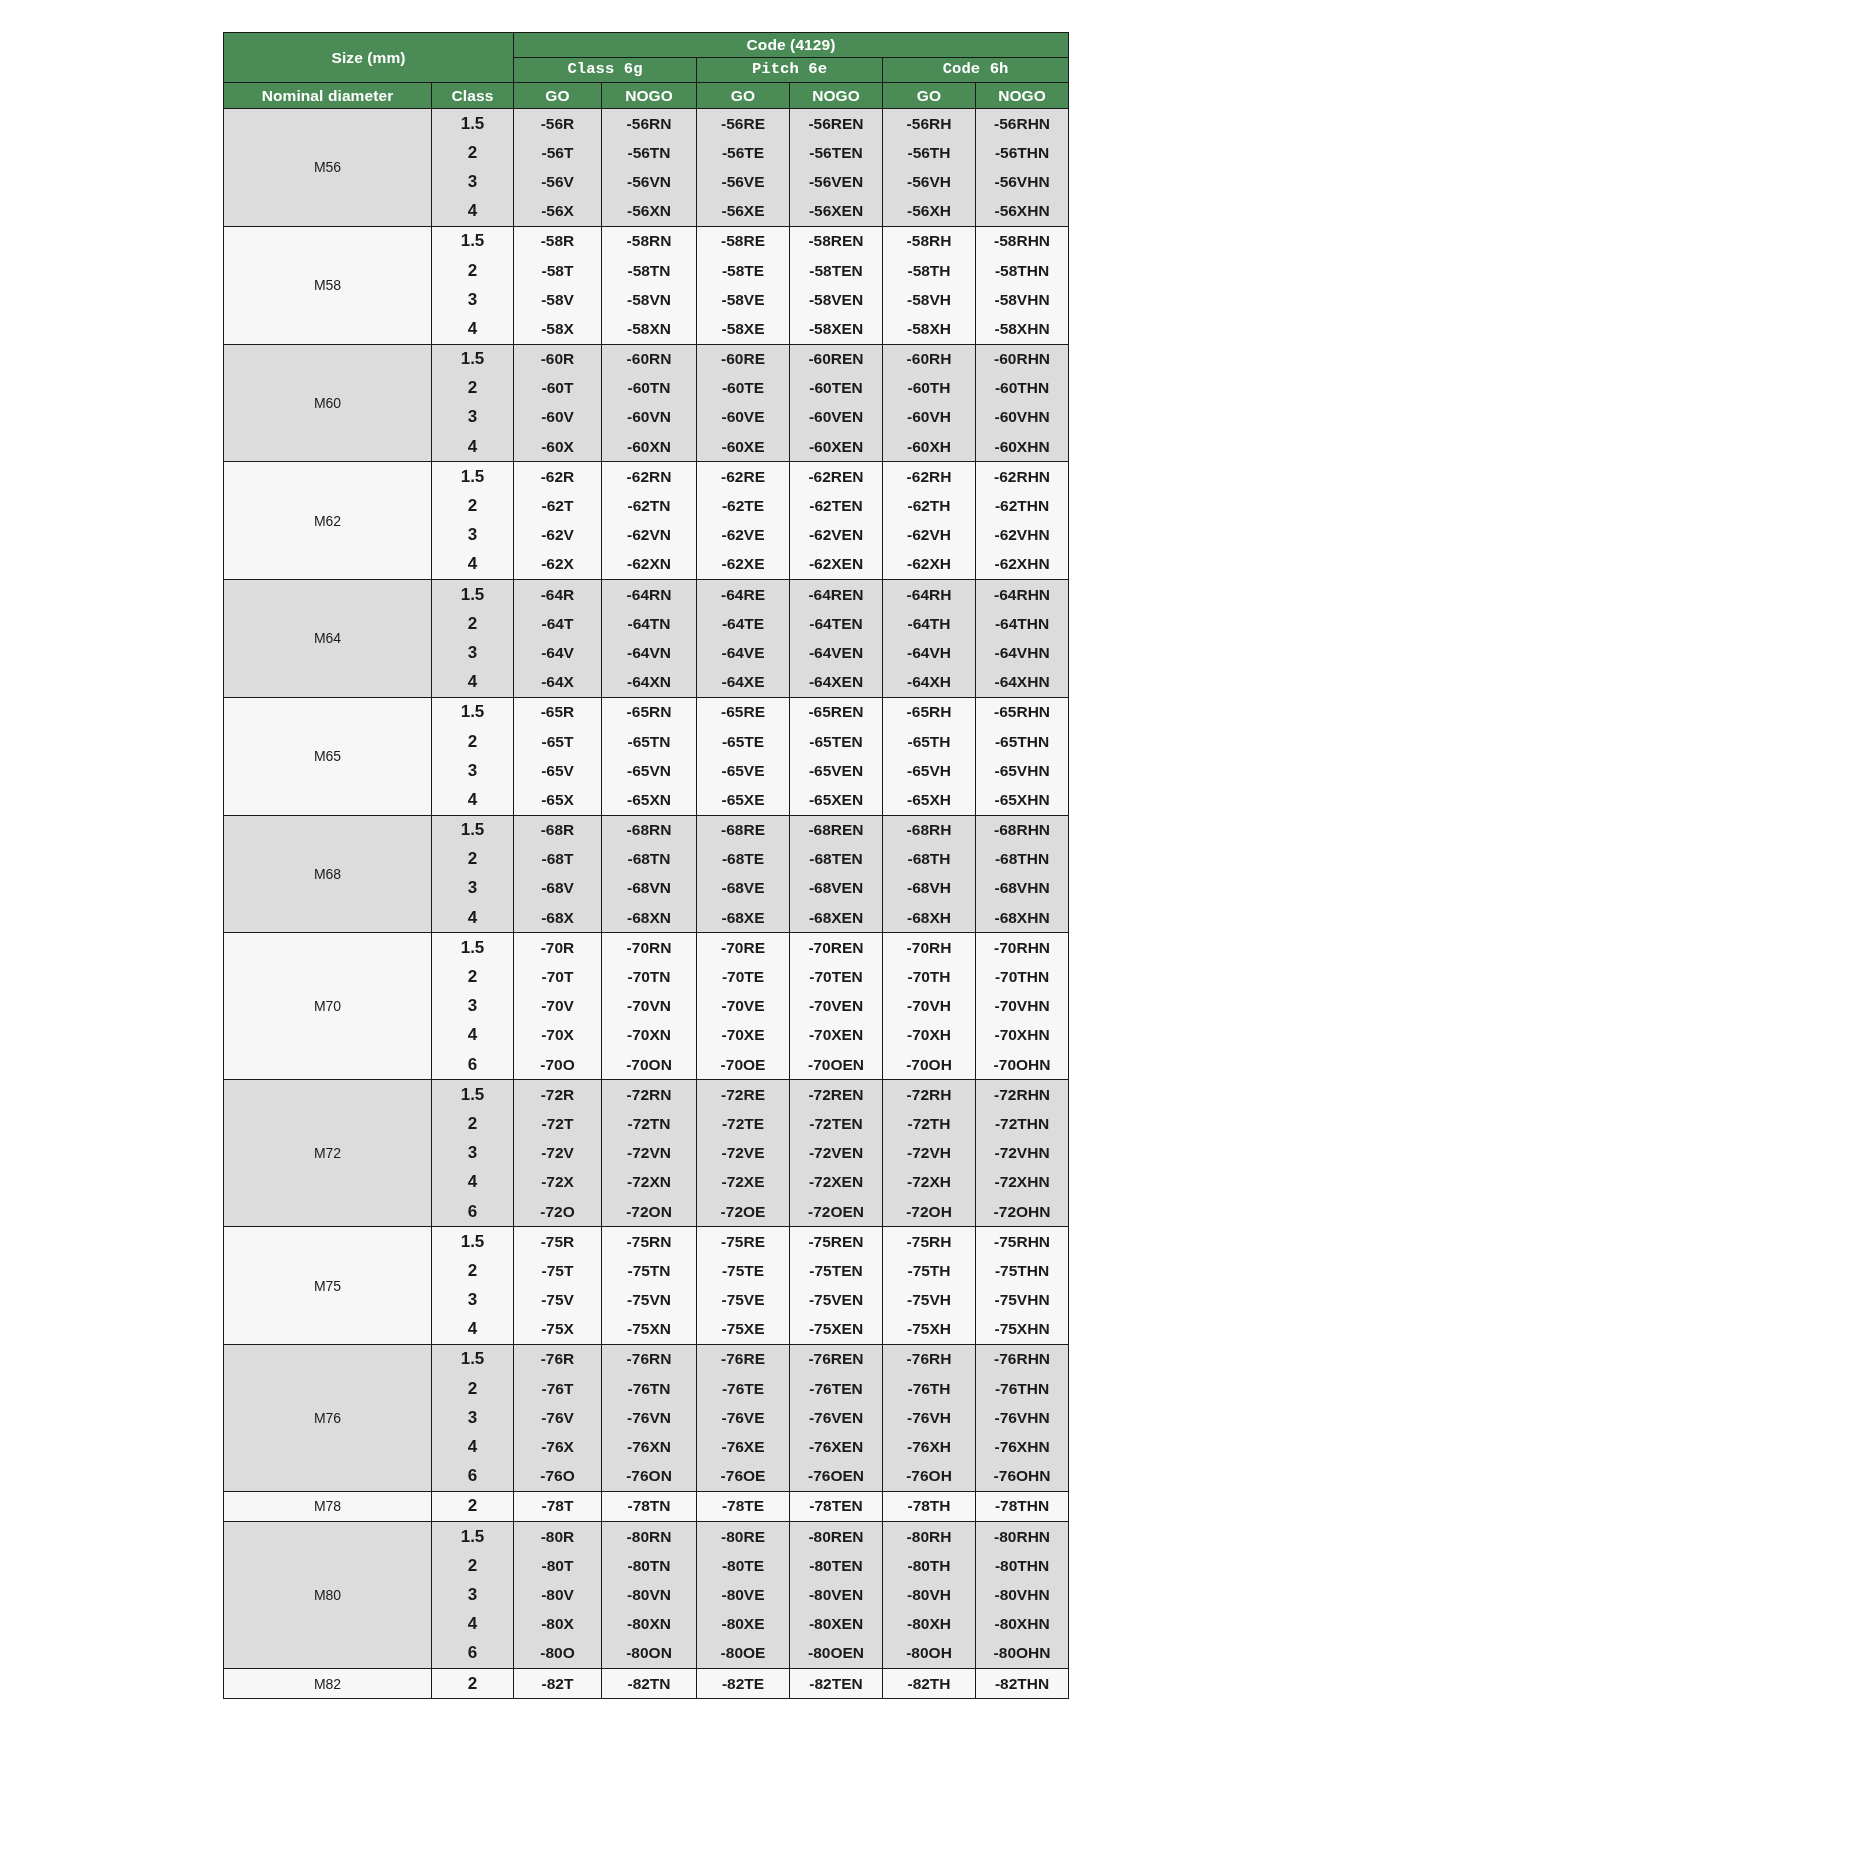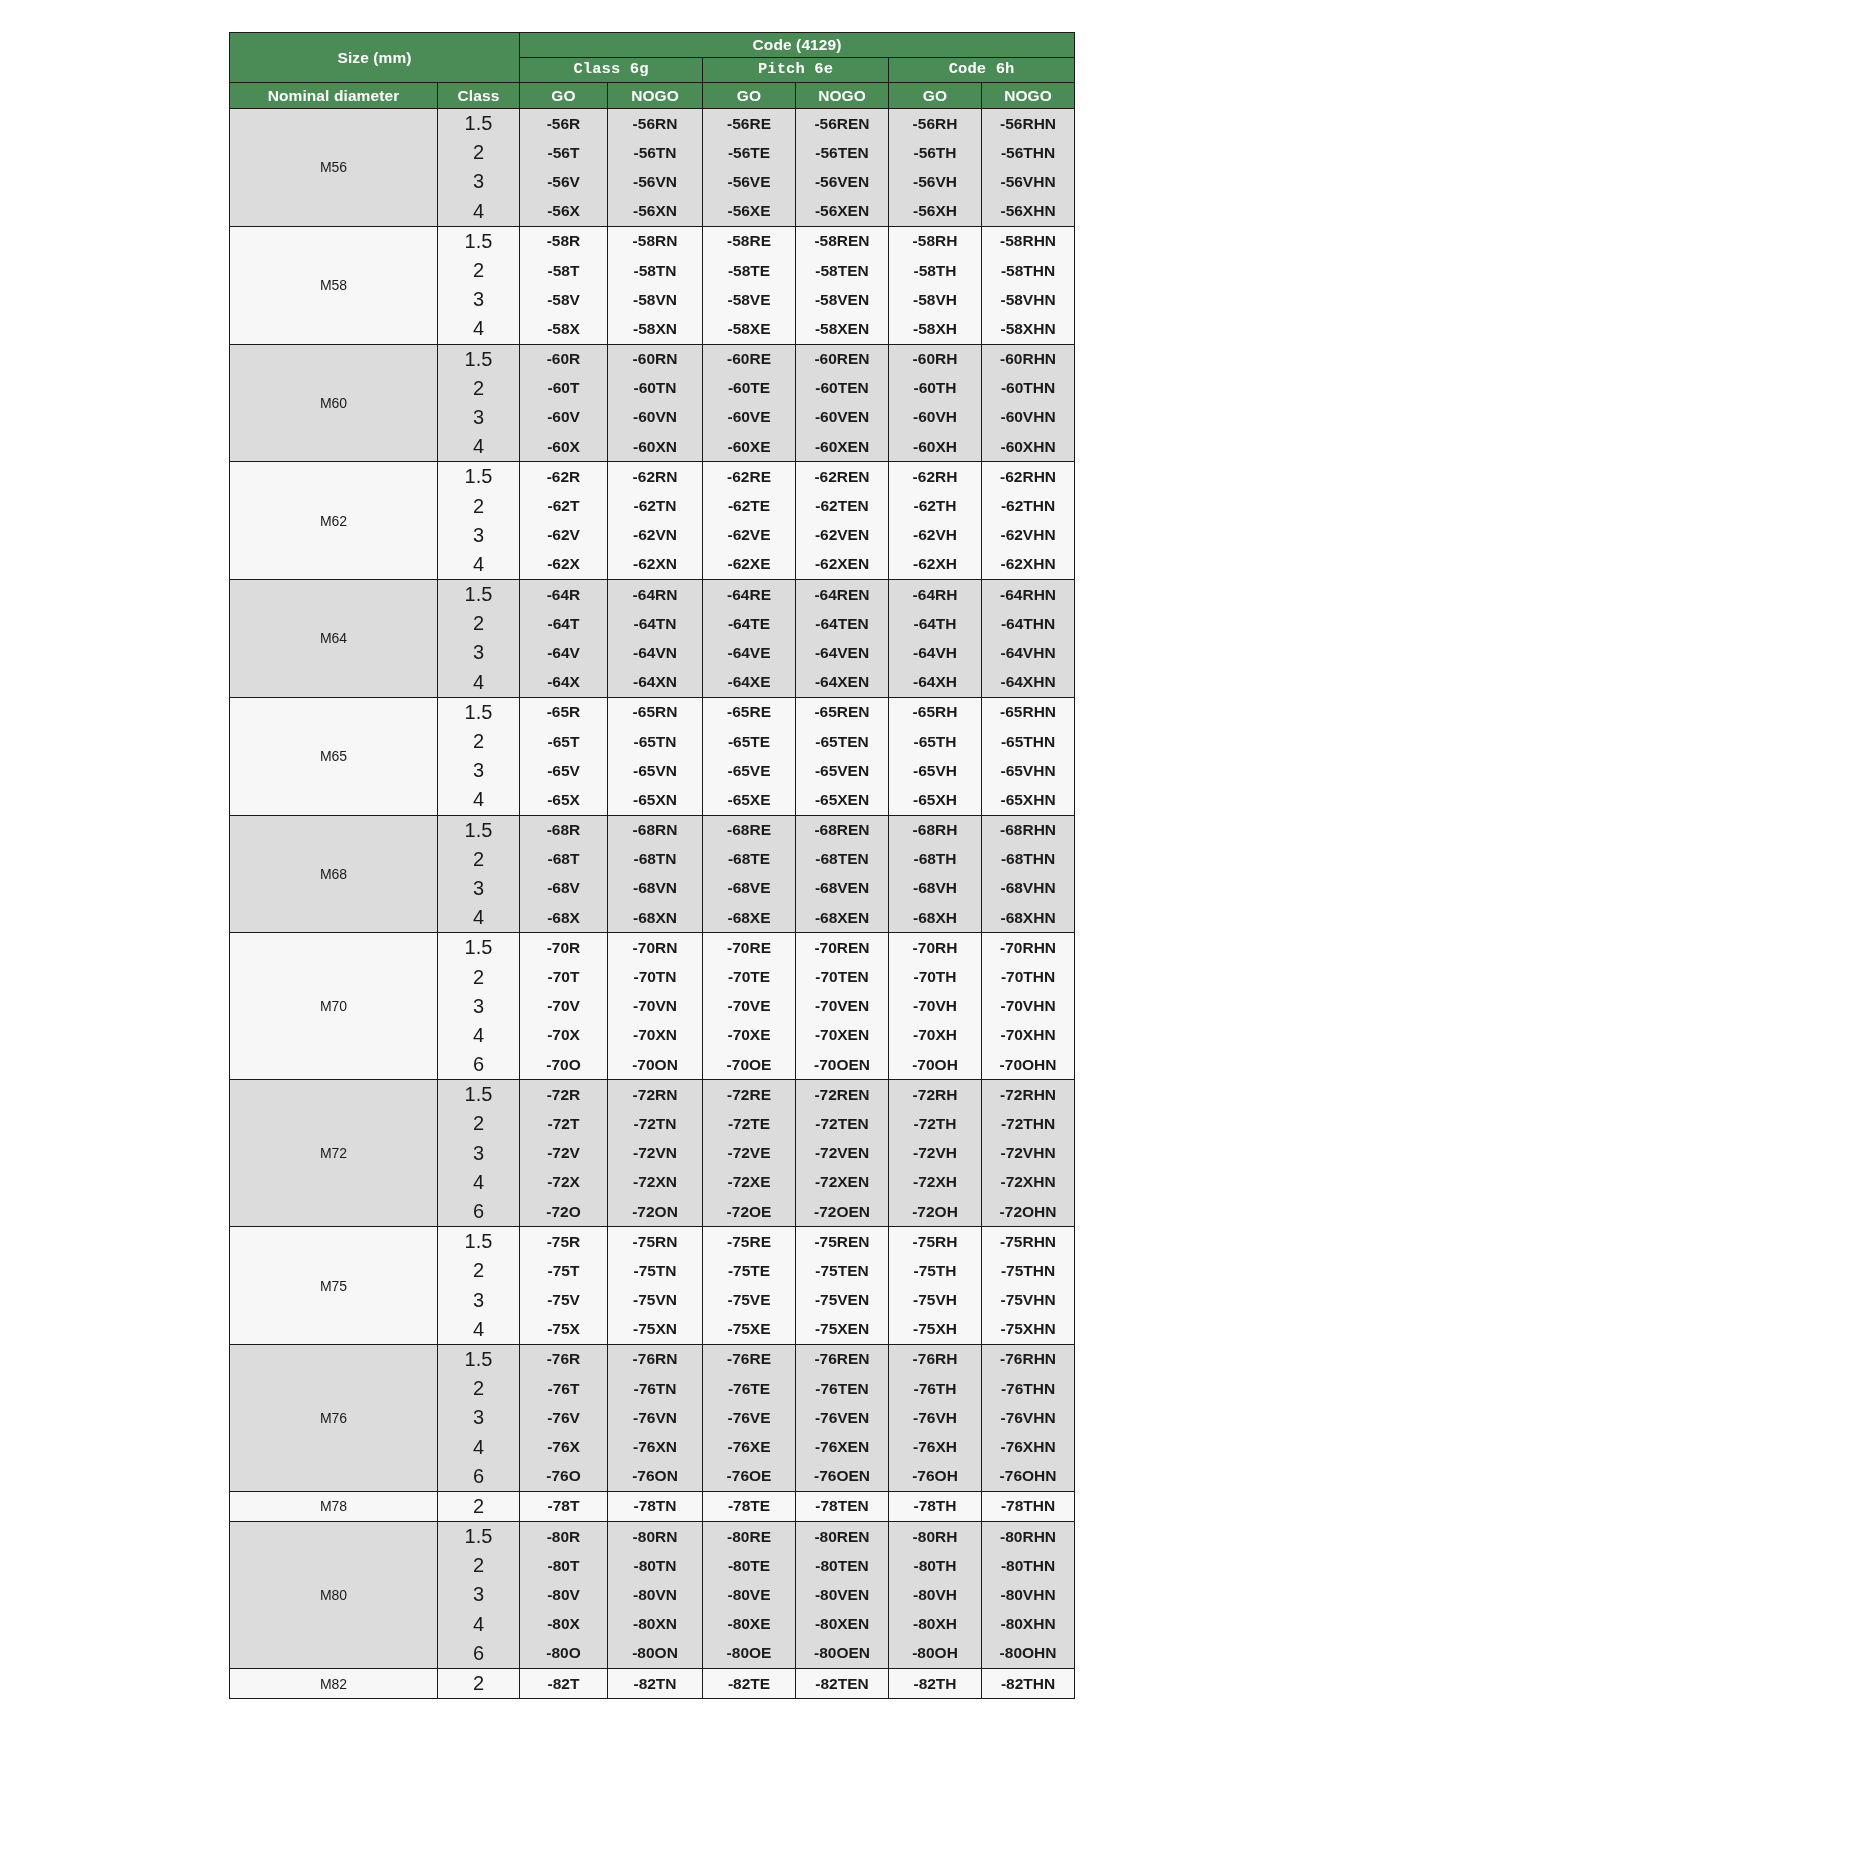--- a/index.html
+++ b/index.html
@@ -11,21 +11,21 @@
     font-family: "Liberation Sans", sans-serif;
   }
   #page {
     position: relative;
     width: 1875px;
     height: 1875px;
     background: #ffffff;
   }
   #table-wrap {
     position: absolute;
-    left: 181px;
+    left: 175px;
     top: 32px;
     width: 845px;
     padding-left: 48px;
   }
   table.spec {
     border-collapse: collapse;
     table-layout: fixed;
     width: 845px;
     font-family: "Liberation Sans", sans-serif;
   }
@@ -56,22 +56,22 @@
     height: 29.2px;
     color: #1a1a1a;
   }
   tbody td.diam {
     font-size: 14px;
     font-weight: normal;
     border-bottom: 1.4px solid #1a1a1a;
     border-top: 1.4px solid #1a1a1a;
   }
   tbody td.pitch {
-    font-size: 20px;
-    font-weight: normal;
+    font-size: 17px;
+    font-weight: bold;
   }
   tbody td.code {
     font-size: 15.5px;
     font-weight: bold;
   }
   tr.band-a td { background: #dcdcdc; }
   tr.band-b td { background: #f7f7f7; }
   tr.grp-last td { border-bottom: 1.4px solid #1a1a1a; }
   tr.grp-first td { border-top: 1.4px solid #1a1a1a; }
   tbody tr:first-child td { border-top: none; }

